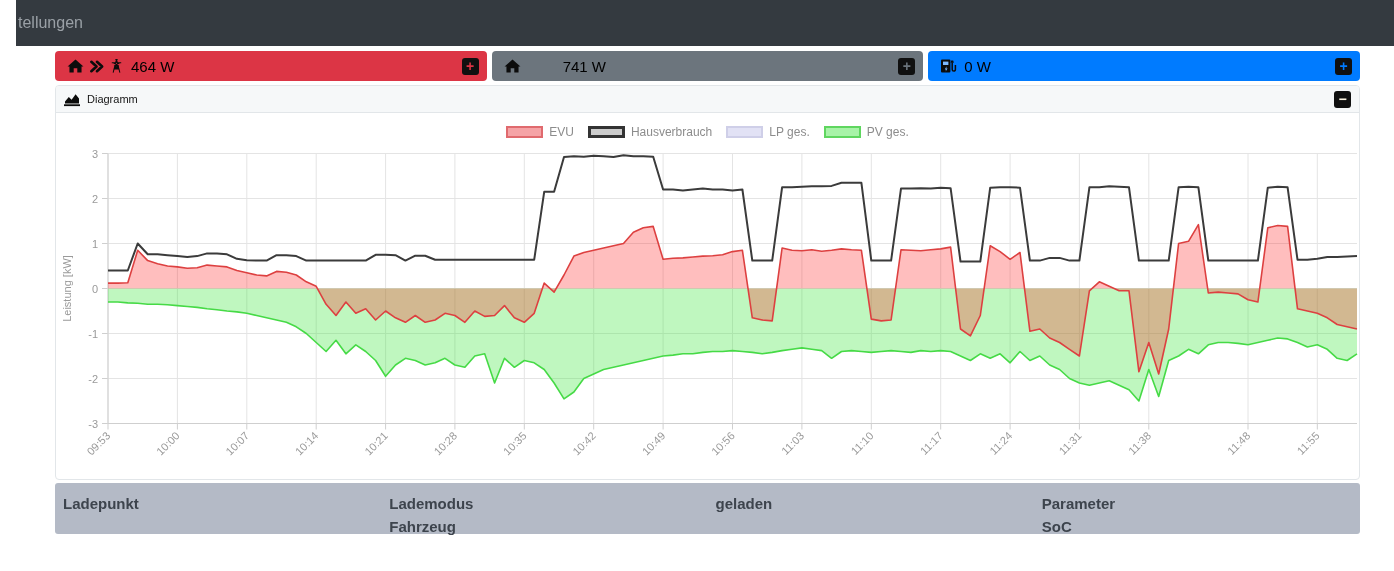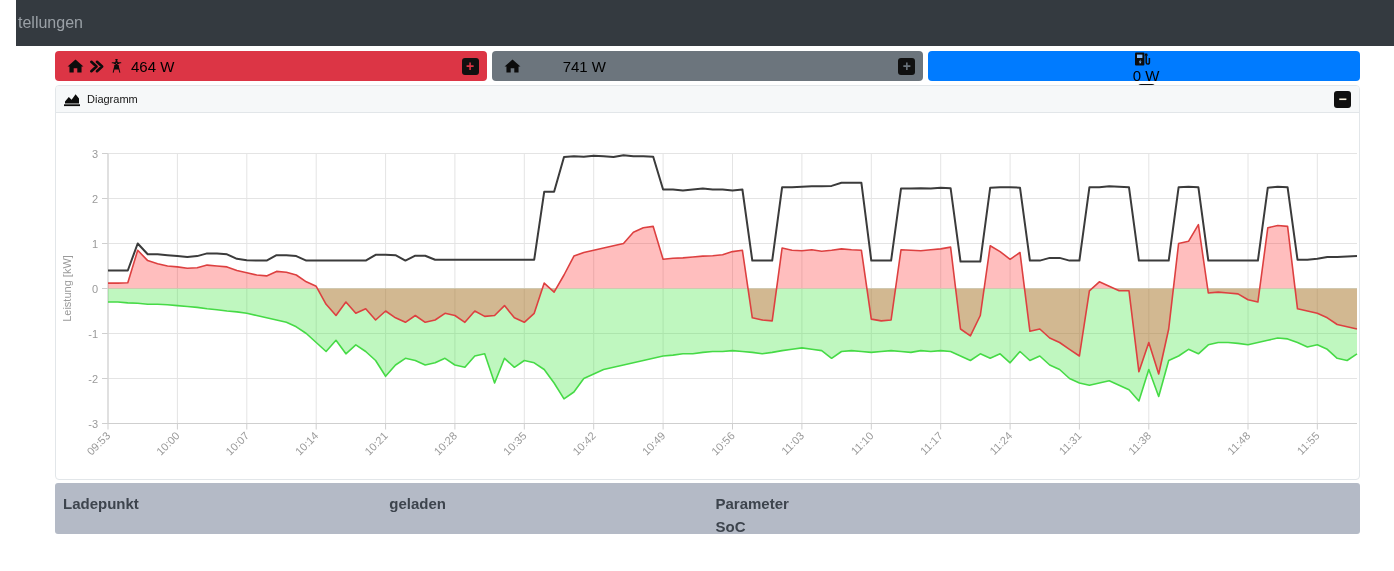--- a/index.html
+++ b/index.html
@@ -79,21 +79,21 @@
     <div class="status-bar" style="background: rgb(108, 117, 125); gap: 35px; --bc: #6c757d;">
       <span class="icons">
         <svg class="bar-icon" width="17" height="16" viewBox="0 0 18 16">
             <path d="M9 1 L17.4 8.6 L15.4 8.6 L15.4 15 L10.9 15 L10.9 10.4 L7.1 10.4 L7.1 15 L2.6 15 L2.6 8.6 L0.6 8.6 Z" fill="#0c0c0c"></path>
           </svg>
       </span>
       <span class="val">741 W</span>
       <span class="sq-btn plus-btn"></span>
     </div>
 
-    <div class="status-bar" style="background: rgb(0, 123, 255); flex-direction: column; --bc: #007bff;">
+    <div class="status-bar" style="background: rgb(0, 123, 255); --bc: #007bff;">
       <span class="icons">
         <svg class="bar-icon" width="17" height="16" viewBox="0 0 17 16">
             <rect x="1" y="1.5" width="9.4" height="13" rx="1" fill="#0c0c0c"></rect>
             <rect x="3" y="3.6" width="5.4" height="3.4" fill="#7db9ff"></rect>
             <path d="M6.6 8.2 L4.8 11.4 L6.1 11.4 L5.6 13.6 L7.6 10.4 L6.3 10.4 Z" fill="#7db9ff"></path>
             <path d="M12.2 4.5 L12.2 11.5 M12.2 11.5 A1.6 1.6 0 0 0 15.4 11.5 L15.4 7" stroke="#0c0c0c" stroke-width="1.5" fill="none"></path>
             <path d="M10.6 4.8 L13.8 4.8 L13.2 2.6 L11.2 2.6 Z" fill="#0c0c0c"></path>
           </svg>
       </span>
       <span class="val">0 W</span>
@@ -104,20 +104,38 @@
   <div class="card">
     <div class="card-header">
       <svg width="16" height="15" viewBox="0 0 16 15">
           <path d="M1 11.5 L1 9.5 L4.8 5 L7.6 7.8 L11.6 2.2 L15 6.4 L15 11.5 Z" fill="#0c0c0c"></path>
           <rect x="0" y="12.3" width="16" height="1.8" fill="#0c0c0c"></rect>
         </svg>
       <span class="card-title">Diagramm</span>
       <span class="sq-btn minus-btn"></span>
     </div>
 
+    <div class="legend" id="legend">
+        <span class="lg-item">
+          <span class="lg-box" style="background: rgb(245, 163, 166); border-color: rgb(224, 106, 110); border-width: 2px;"></span>
+          <span class="lg-text">EVU</span>
+        </span>
+        <span class="lg-item">
+          <span class="lg-box" style="background: rgb(204, 204, 204); border-color: rgb(51, 51, 51); border-width: 3px;"></span>
+          <span class="lg-text">Hausverbrauch</span>
+        </span>
+        <span class="lg-item">
+          <span class="lg-box" style="background: rgb(226, 226, 245); border-color: rgb(207, 207, 232); border-width: 2px;"></span>
+          <span class="lg-text">LP ges.</span>
+        </span>
+        <span class="lg-item">
+          <span class="lg-box" style="background: rgb(168, 243, 168); border-color: rgb(95, 214, 95); border-width: 2px;"></span>
+          <span class="lg-text">PV ges.</span>
+        </span>
+      </div>
     <div id="chart-wrap"><svg width="1305" height="344" viewBox="0 0 1305 344">
           <line x1="52" y1="36.5" x2="1301" y2="36.5" stroke="#e4e4e4" stroke-width="1"></line>
           <line x1="46" y1="36.5" x2="52" y2="36.5" stroke="#cfcfcf"></line>
           <text class="tick" x="42" y="40.5" text-anchor="end">3</text>
           <line x1="52" y1="81.5" x2="1301" y2="81.5" stroke="#e4e4e4" stroke-width="1"></line>
           <line x1="46" y1="81.5" x2="52" y2="81.5" stroke="#cfcfcf"></line>
           <text class="tick" x="42" y="85.5" text-anchor="end">2</text>
           <line x1="52" y1="126.5" x2="1301" y2="126.5" stroke="#e4e4e4" stroke-width="1"></line>
           <line x1="46" y1="126.5" x2="52" y2="126.5" stroke="#cfcfcf"></line>
           <text class="tick" x="42" y="130.5" text-anchor="end">1</text>
@@ -197,20 +215,24 @@
           <polyline points="52.0,166.1 61.9,166.1 71.8,165.7 81.7,133.3 91.7,143.6 101.6,146.8 111.5,149.0 121.4,149.9 131.3,151.3 141.2,150.8 151.1,148.1 161.0,149.0 171.0,149.9 180.9,153.5 190.8,155.8 200.7,158.0 210.6,158.9 220.5,154.4 230.4,155.3 240.3,158.0 250.3,164.8 260.2,169.3 270.1,187.3 280.0,198.5 289.9,185.0 299.8,196.3 309.7,191.8 319.6,203.0 329.6,194.0 339.5,200.8 349.4,205.3 359.3,198.5 369.2,205.3 379.1,203.0 389.0,196.3 398.9,198.5 408.9,205.3 418.8,194.0 428.7,199.4 438.6,198.5 448.5,188.6 458.4,200.8 468.3,205.3 478.2,196.3 488.2,166.1 498.1,175.1 508.0,158.0 517.9,139.1 527.8,135.5 537.7,133.3 547.6,131.0 557.5,128.8 567.5,126.5 577.4,115.3 587.3,110.8 597.2,109.4 607.1,142.3 617.0,141.3 626.9,140.9 636.8,140.0 646.8,139.1 656.7,138.7 666.6,137.8 676.5,134.6 686.4,133.3 696.3,200.8 706.2,203.0 716.2,203.9 726.1,131.0 736.0,133.3 745.9,133.7 755.8,132.8 765.7,134.2 775.6,133.3 785.5,131.9 795.5,132.8 805.4,133.3 815.3,202.1 825.2,203.9 835.1,203.0 845.0,132.8 854.9,133.3 864.8,133.7 874.8,132.8 884.7,131.9 894.6,130.1 904.5,212.0 914.4,218.8 924.3,198.5 934.2,128.8 944.1,134.6 954.1,142.3 964.0,135.5 973.9,214.3 983.8,212.0 993.7,221.0 1003.6,225.5 1013.5,232.3 1023.4,239.0 1033.4,173.8 1043.3,164.8 1053.2,169.3 1063.1,173.8 1073.0,173.8 1082.9,254.8 1092.8,225.5 1102.7,257.0 1112.7,212.0 1122.6,126.5 1132.5,124.3 1142.4,107.6 1152.3,176.0 1162.2,175.1 1172.1,176.0 1182.0,176.9 1192.0,182.8 1201.9,185.0 1211.8,110.8 1221.7,108.5 1231.6,109.4 1241.5,191.8 1251.4,194.0 1261.3,196.3 1271.3,200.8 1281.2,207.5 1291.1,209.8 1301.0,212.0" fill="none" stroke="#dd4040" stroke-width="1.6" stroke-linejoin="round"></polyline>
         </svg></div>
   </div>
 
   <div class="ftable">
     <div class="fcol">
       <div class="fcell">Ladepunkt</div>
       <div class="fcell"></div>
     </div>
     <div class="fcol">
+      <div class="fcell">Lademodus</div>
+      <div class="fcell">Fahrzeug</div>
+    </div>
+    <div class="fcol">
       <div class="fcell">geladen</div>
       <div class="fcell"></div>
     </div>
     <div class="fcol">
       <div class="fcell">Parameter</div>
       <div class="fcell">SoC</div>
     </div>
   </div>
 
 </div>

